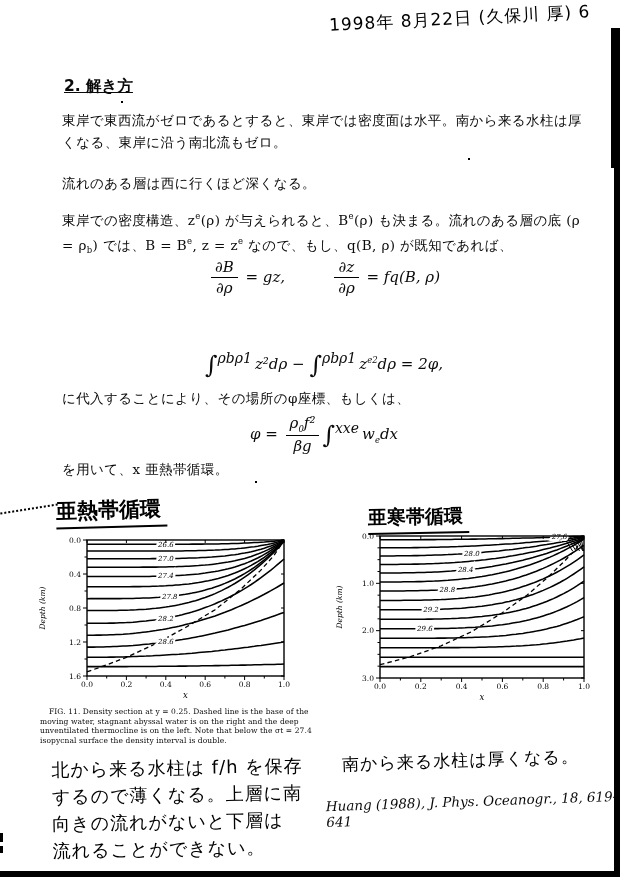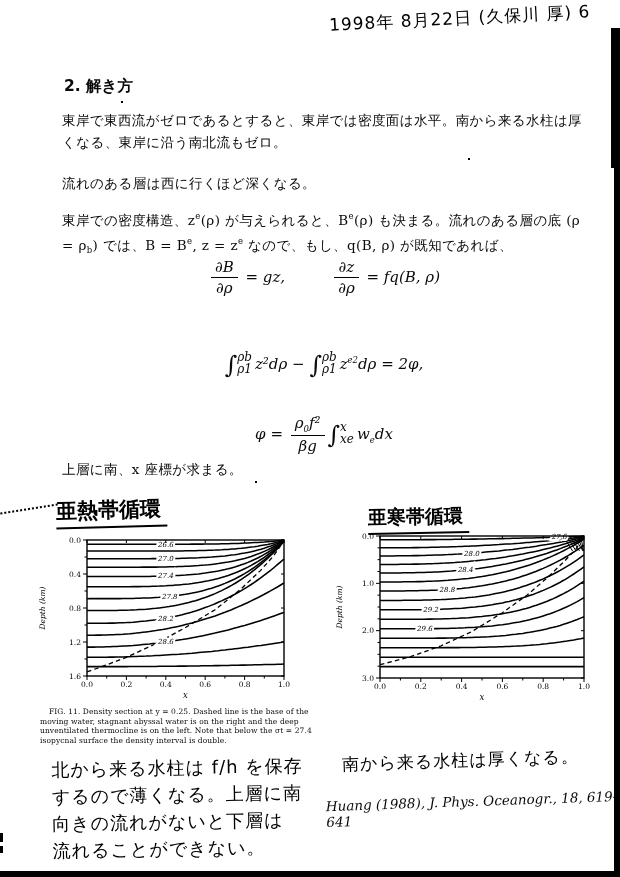--- a/index.html
+++ b/index.html
@@ -3,36 +3,36 @@
 <meta charset="utf-8">
 <style>
   html,body{margin:0;padding:0;background:#777;}
   .page{
     position:relative;width:620px;height:877px;background:#ffffff;
     margin:0 auto;overflow:hidden;
     font-family:"DejaVu Serif","Liberation Serif",serif;color:#0a0a0a;
   }
   
   .heading{position:absolute;left:64px;top:76px;font-size:15.5px;font-weight:bold;
-    font-family:"DejaVu Sans","Liberation Sans",sans-serif;margin:0;}
+    font-family:"DejaVu Sans","Liberation Sans",sans-serif;margin:0;text-decoration:underline;}
   .para{position:absolute;left:62px;width:524px;font-size:13.5px;line-height:21.5px;margin:0;
     letter-spacing:0.4px;}
   #p1{top:110px;} #p2{top:173px;} #p3{top:206px;} #p4{top:309px;}
   #p5{top:388px;} #p6{top:459px;}
   .para sup,.equation sup{font-size:8.5px;} .para sub,.equation sub{font-size:8.5px;}
   
   .equation{position:absolute;left:62px;width:524px;text-align:center;
     font-style:italic;font-size:15px;}
   #eq1{top:258px;} #eq2{top:351px;} #eq3{top:414px;}
   .equation .frac{display:inline-block;vertical-align:middle;text-align:center;margin:0 3px;}
   .equation .fnum{display:block;border-bottom:1.2px solid #000;padding:0 4px 1px;}
   .equation .fden{display:block;padding:1px 4px 0;}
   .equation .int{font-size:24px;font-style:normal;vertical-align:middle;}
-  .equation .lims{display:inline-flex;flex-direction:column;justify-content:flex-start;
-    height:28px;font-size:12px;line-height:1;vertical-align:middle;margin:0 3px 0 0;text-align:left;}
+  .equation .lims{display:inline-flex;flex-direction:row;justify-content:flex-start;
+    height:28px;font-size:14px;line-height:1;vertical-align:middle;margin:0 3px 0 0;text-align:left;}
   .equation .gap{display:inline-block;width:46px;}
   
   .fig-title{position:absolute;font-family:"DejaVu Sans","Liberation Sans",sans-serif;
     font-weight:bold;border-bottom:2px solid #000;padding:0 6px 2px 0;}
   #ftitle0{left:56px;top:496px;font-size:21px;transform:rotate(-1.5deg);}
   #ftitle1{left:368px;top:504px;font-size:19px;transform:rotate(-1deg);}
   .scribble{position:absolute;left:0;top:508px;width:58px;height:0;
     border-top:2px dotted #000;transform:rotate(-9deg);}
   .figsvg{position:absolute;}
   #svg-fig-0{left:32px;top:526px;}
@@ -75,27 +75,28 @@
 
 
   <div class="equation" id="eq2"><span class="int">∫</span><span class="lims">
         <span>ρ<i>b</i></span>
         <span>ρ<i>1</i></span>
       </span>z²dρ − <span class="int">∫</span><span class="lims">
         <span>ρ<i>b</i></span>
         <span>ρ<i>1</i></span>
       </span>z<sup>e2</sup>dρ = 2φ,</div>
 
+  <p class="para" id="p5">に代入することにより、その場所のφ座標、もしくは、</p>
 
   <div class="equation" id="eq3">φ = <span class="frac"><span class="fnum">ρ<sub>0</sub>f²</span><span class="fden">βg</span></span><span class="int">∫</span><span class="lims">
         <span>x</span>
         <span>x<i>e</i></span>
       </span>w<sub>e</sub>dx</div>
 
-  <p class="para" id="p6">上層に南、x 座標が求まる。</p>
+  <p class="para" id="p6">を用いて、x 亜熱帯循環。</p>
 
   <div class="scribble"></div>
 
   <div class="fig-title hand" id="ftitle0">亜熱帯循環</div>
   <div class="fig-title hand" id="ftitle1">亜寒帯循環</div>
 
   <svg class="figsvg" id="svg-fig-0" width="268" height="178">
       <path d="M55.0 18.3L58.3 18.2L61.6 18.2L64.8 18.2L68.1 18.2L71.4 18.2L74.7 18.2L78.0 18.2L81.3 18.2L84.5 18.2L87.8 18.2L91.1 18.2L94.4 18.2L97.7 18.2L101.0 18.2L104.3 18.2L107.5 18.2L110.8 18.2L114.1 18.2L117.4 18.2L120.7 18.2L123.9 18.2L127.2 18.2L130.5 18.2L133.8 18.2L137.1 18.2L140.4 18.2L143.7 18.2L146.9 18.2L150.2 18.2L153.5 18.2L156.8 18.2L160.1 18.1L163.4 18.1L166.6 18.1L169.9 18.1L173.2 18.0L176.5 18.0L179.8 18.0L183.1 17.9L186.3 17.9L189.6 17.8L192.9 17.7L196.2 17.7L199.5 17.6L202.8 17.5L206.0 17.4L209.3 17.2L212.6 17.1L215.9 17.0L219.2 16.8L222.4 16.6L225.7 16.4L229.0 16.2L232.3 16.0L235.6 15.7L238.9 15.5L242.1 15.2L245.4 14.8L248.7 14.5L252.0 14.1" fill="none" stroke="#000" stroke-width="1.55"></path>
       <path d="M55.0 25.1L58.3 25.0L61.6 25.0L64.8 25.0L68.1 25.0L71.4 25.0L74.7 25.0L78.0 25.0L81.3 25.0L84.5 25.0L87.8 25.0L91.1 25.0L94.4 25.0L97.7 25.0L101.0 25.0L104.3 25.0L107.5 25.0L110.8 25.0L114.1 25.0L117.4 25.0L120.7 25.0L123.9 25.0L127.2 25.0L130.5 25.0L133.8 25.0L137.1 25.0L140.4 24.9L143.7 24.9L146.9 24.9L150.2 24.9L153.5 24.8L156.8 24.8L160.1 24.7L163.4 24.7L166.6 24.6L169.9 24.5L173.2 24.4L176.5 24.3L179.8 24.2L183.1 24.1L186.3 23.9L189.6 23.8L192.9 23.6L196.2 23.4L199.5 23.1L202.8 22.9L206.0 22.6L209.3 22.3L212.6 21.9L215.9 21.5L219.2 21.1L222.4 20.7L225.7 20.2L229.0 19.6L232.3 19.0L235.6 18.4L238.9 17.7L242.1 16.9L245.4 16.1L248.7 15.2L252.0 14.2" fill="none" stroke="#000" stroke-width="1.55"></path>
       <path d="M55.0 32.7L58.3 32.7L61.6 32.7L64.8 32.7L68.1 32.7L71.4 32.7L74.7 32.7L78.0 32.7L81.3 32.7L84.5 32.7L87.8 32.7L91.1 32.7L94.4 32.7L97.7 32.7L101.0 32.7L104.3 32.7L107.5 32.7L110.8 32.7L114.1 32.7L117.4 32.7L120.7 32.6L123.9 32.6L127.2 32.6L130.5 32.6L133.8 32.6L137.1 32.5L140.4 32.5L143.7 32.4L146.9 32.4L150.2 32.3L153.5 32.2L156.8 32.1L160.1 32.0L163.4 31.9L166.6 31.8L169.9 31.6L173.2 31.5L176.5 31.3L179.8 31.1L183.1 30.8L186.3 30.5L189.6 30.2L192.9 29.9L196.2 29.5L199.5 29.1L202.8 28.7L206.0 28.2L209.3 27.6L212.6 27.1L215.9 26.4L219.2 25.7L222.4 24.9L225.7 24.1L229.0 23.2L232.3 22.2L235.6 21.1L238.9 20.0L242.1 18.7L245.4 17.4L248.7 15.9L252.0 14.4" fill="none" stroke="#000" stroke-width="1.55"></path>

